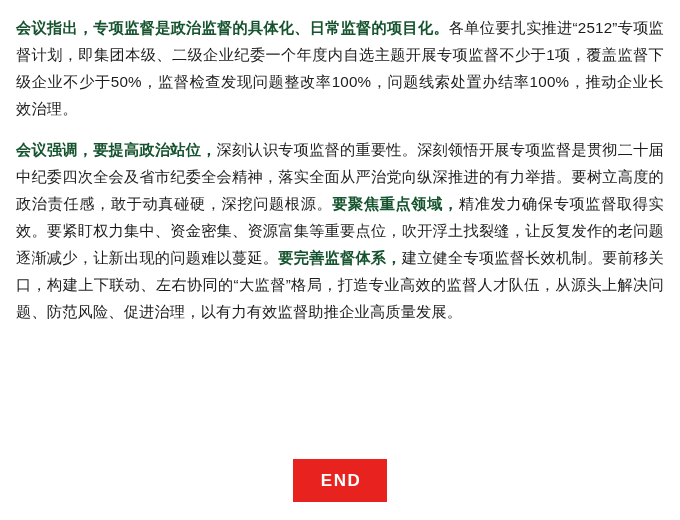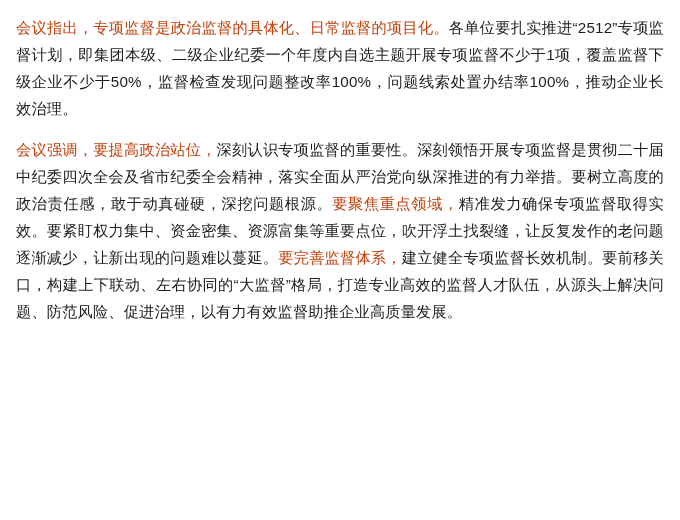--- a/index.html
+++ b/index.html
@@ -28,22 +28,22 @@
     text-justify: inter-ideograph;
     letter-spacing: 0.2px;
     margin: 0 0 14px 0;
     color: #1c1c1c;
   }
   .para .indent {
     display: inline-block;
     width: 0;
   }
   .b {
-    font-weight: normal;
-    color: #c2410c;
+    font-weight: bold;
+    color: #14532d;
   }
   .end-wrap {
     position: absolute;
     left: 0;
     right: 0;
     bottom: 18px;
     display: flex;
     align-items: center;
     justify-content: center;
   }
@@ -60,14 +60,17 @@
 </style>
 </head>
 <body>
 
 <div class="page">
 
   <p class="para" id="p1"><span class="indent">　　</span><span class="b">会议指出，专项监督是政治监督的具体化、日常监督的项目化。</span><span>各单位要扎实推进“2512”专项监督计划，即集团本级、二级企业纪委一个年度内自选主题开展专项监督不少于1项，覆盖监督下级企业不少于50%，监督检查发现问题整改率100%，问题线索处置办结率100%，推动企业长效治理。</span></p>
 
   <p class="para" id="p2"><span class="indent">　　</span><span class="b">会议强调，要提高政治站位，</span><span>深刻认识专项监督的重要性。深刻领悟开展专项监督是贯彻二十届中纪委四次全会及省市纪委全会精神，落实全面从严治党向纵深推进的有力举措。要树立高度的政治责任感，敢于动真碰硬，深挖问题根源。</span><span class="b">要聚焦重点领域，</span><span>精准发力确保专项监督取得实效。要紧盯权力集中、资金密集、资源富集等重要点位，吹开浮土找裂缝，让反复发作的老问题逐渐减少，让新出现的问题难以蔓延。</span><span class="b">要完善监督体系，</span><span>建立健全专项监督长效机制。要前移关口，构建上下联动、左右协同的“大监督”格局，打造专业高效的监督人才队伍，从源头上解决问题、防范风险、促进治理，以有力有效监督助推企业高质量发展。</span></p>
 
+  <div class="end-wrap">
+    <span class="end-badge" style="background: rgb(232, 35, 31);">END</span>
+  </div>
 
 </div>
 
 </body></html>

